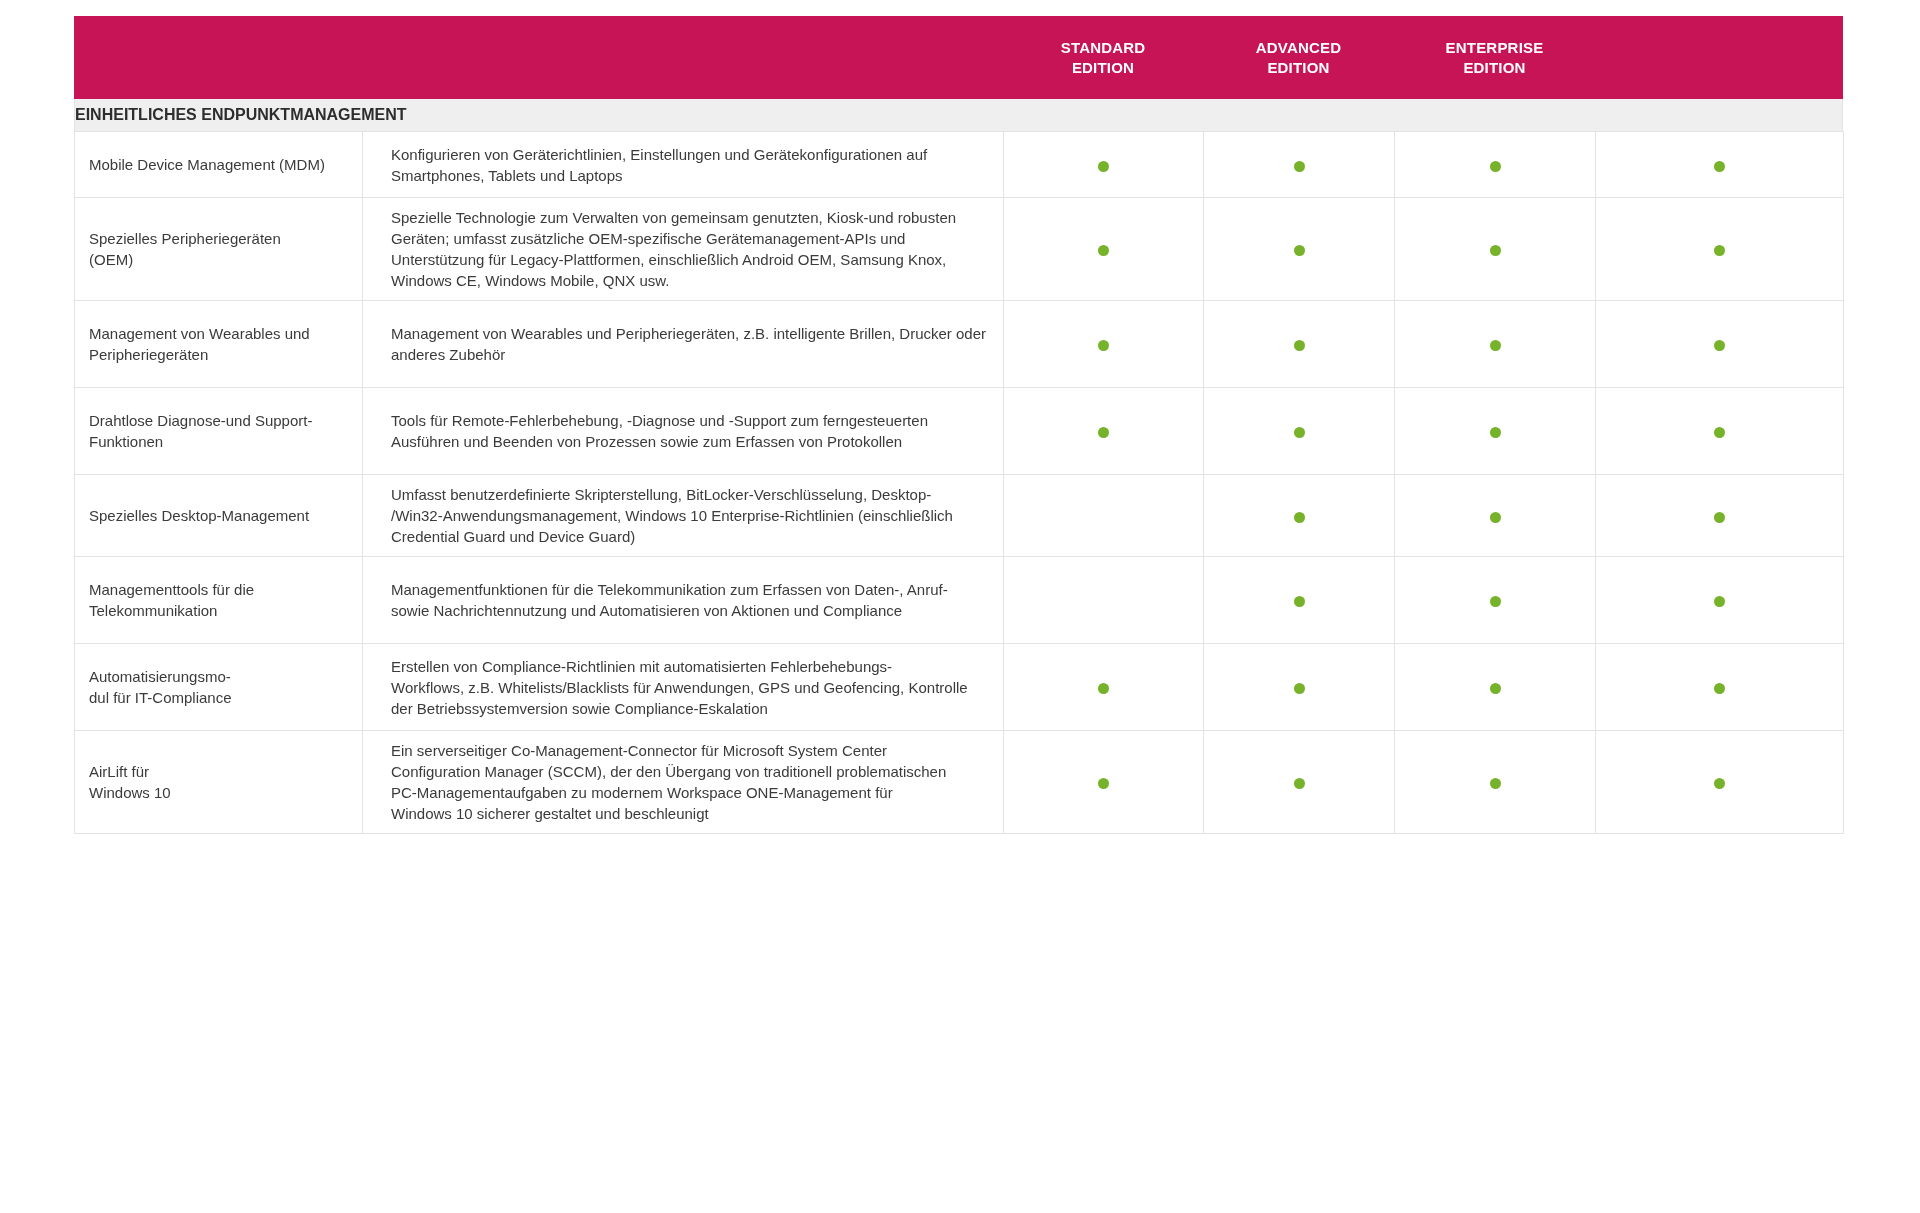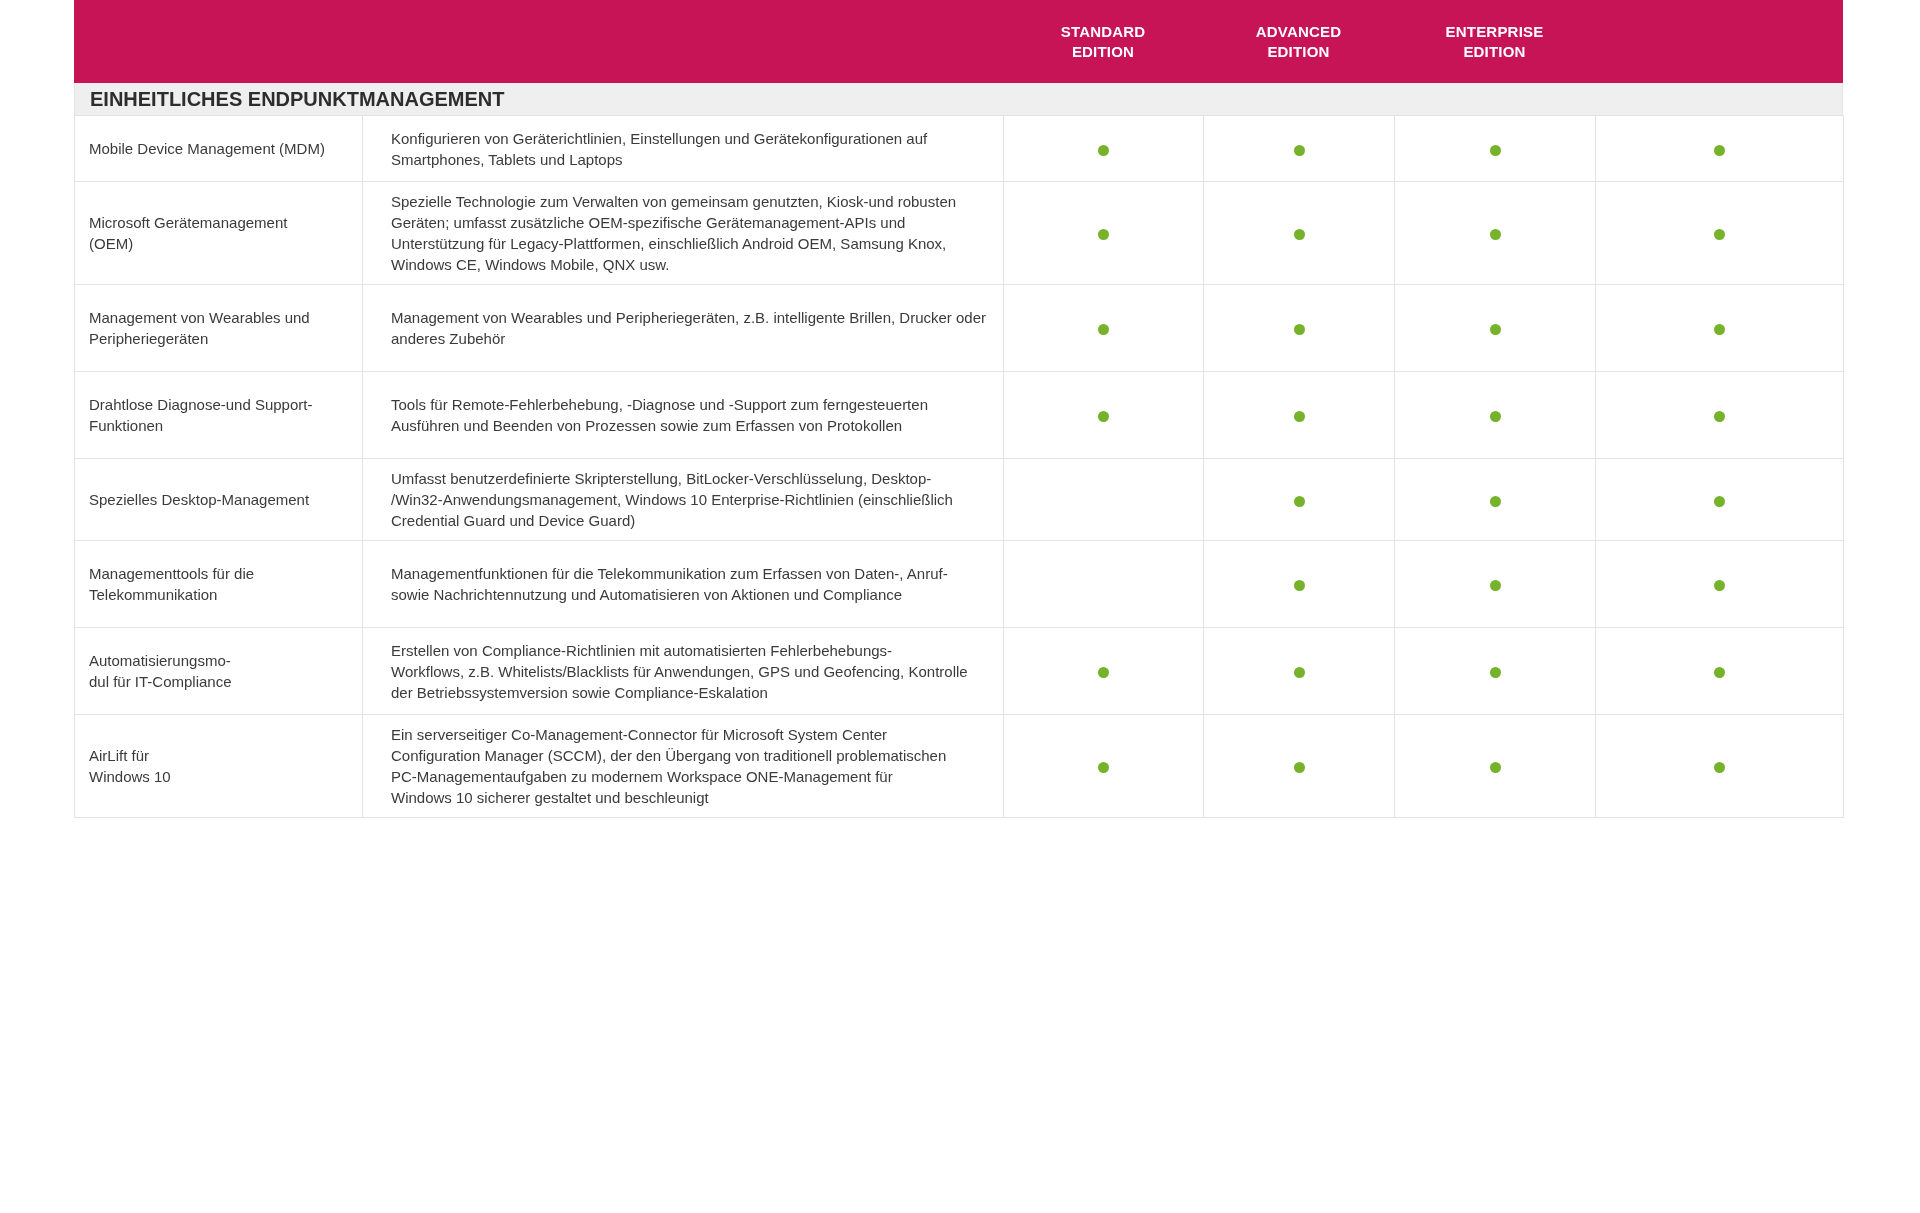--- a/index.html
+++ b/index.html
@@ -1,31 +1,31 @@
 <!DOCTYPE html>
 <html style="--header-bg: #c61457; --header-text: #ffffff; --section-bg: #efefef; --border-color: #e3e3e3; --text-color: #3b3b3b; --dot-color: #76b22a; --page-bg: #ffffff;"><head>
 <meta charset="utf-8">
 <style>
   * { margin:0; padding:0; box-sizing:border-box; }
   html,body { background:#ffffff; }
   body { font-family:"Liberation Sans", sans-serif; }
   .page { position:relative; width:1920px; height:1213px; background:var(--page-bg,#ffffff); overflow:hidden; }
 
-  .cmp { position:absolute; left:74px; top:0; width:1769px; }
+  .cmp { position:absolute; left:74px; top:16px; width:1769px; }
 
   
   .thead { display:flex; height:83px; background:var(--header-bg,#c61457); color:var(--header-text,#ffffff); }
   .thead .spacer { width:929px; }
   .hcell { display:flex; flex-direction:column; align-items:center; justify-content:center;
            font-weight:bold; font-size:15px; line-height:20px; text-align:center; letter-spacing:.2px; }
   .hc-1 { width:200px; } .hc-2 { width:191px; } .hc-3 { width:201px; } .hc-4 { width:248px; }
 
   
   .section { height:32px; background:var(--section-bg,#efefef); display:flex; align-items:center;
-             padding-left:15px; font-weight:bold; font-size:20px; color:#2d2d2d;
+             font-weight:bold; font-size:16px; color:#2d2d2d;
              border-left:1px solid var(--border-color,#e3e3e3); border-right:1px solid var(--border-color,#e3e3e3); }
 
   
   table.features { border-collapse:collapse; table-layout:fixed; width:1769px;
                    font-size:15px; color:var(--text-color,#3b3b3b); background:#ffffff; }
   table.features td { border:1px solid var(--border-color,#e3e3e3); vertical-align:middle; }
   td.feature { padding:22px 14px; white-space:pre-line; line-height:21px; }
   td.desc    { padding:9px 28px; white-space:pre;      line-height:21px; overflow:visible; }
   td.avail   { text-align:center; }
   .dot { display:inline-block; width:11px; height:11px; border-radius:50%;
@@ -70,21 +70,21 @@
         <tr>
           <td class="feature">Mobile Device Management (MDM)</td>
           <td class="desc">Konfigurieren von Geräterichtlinien, Einstellungen und Gerätekonfigurationen auf
 Smartphones, Tablets und Laptops</td>
           <td class="avail"><span class="dot"></span></td>
           <td class="avail"><span class="dot"></span></td>
           <td class="avail"><span class="dot"></span></td>
           <td class="avail"><span class="dot"></span></td>
         </tr>
         <tr>
-          <td class="feature">Microsoft Gerätemanagement
+          <td class="feature">Spezielles Peripheriegeräten
 (OEM)</td>
           <td class="desc">Spezielle Technologie zum Verwalten von gemeinsam genutzten, Kiosk-und robusten
 Geräten; umfasst zusätzliche OEM-spezifische Gerätemanagement-APIs und
 Unterstützung für Legacy-Plattformen, einschließlich Android OEM, Samsung Knox,
 Windows CE, Windows Mobile, QNX usw.</td>
           <td class="avail"><span class="dot"></span></td>
           <td class="avail"><span class="dot"></span></td>
           <td class="avail"><span class="dot"></span></td>
           <td class="avail"><span class="dot"></span></td>
         </tr>

